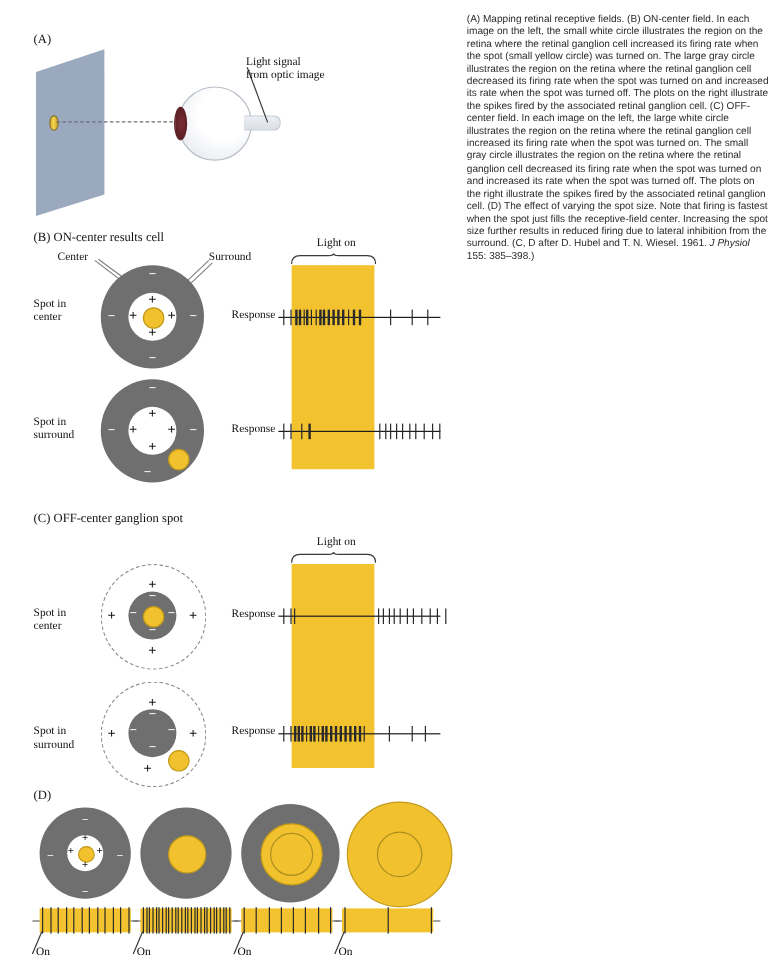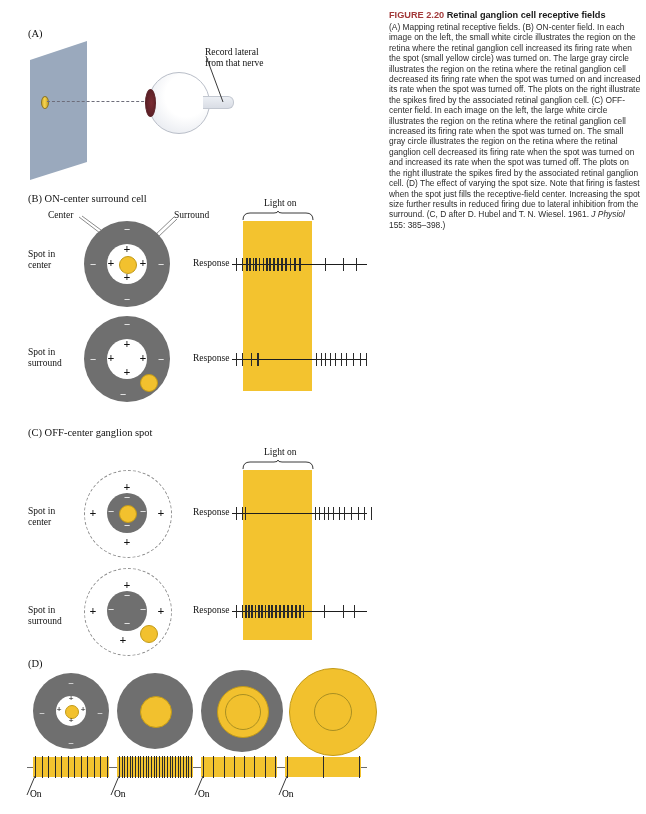--- a/index.html
+++ b/index.html
@@ -59,24 +59,20 @@
   .dbar{position:absolute;background:#f3c32f;}
   .dline{position:absolute;height:1px;background:#6b6b6b;}
   .dtick{position:absolute;width:1px;background:#2a2a2a;}
 </style>
 </head>
 <body>
 
 <div id="fig">
 
   <div class="caption">
-    <div class="cap-head">
-      <span class="cap-num">FIGURE 2.20</span>
-      <span class="cap-title">Retinal ganglion cell receptive fields</span>
-    </div>
     <span class="cap-body"><span>(A) Mapping retinal receptive fields. (B) ON-center field. In each image on the left, the small white circle illustrates the region on the retina where the retinal ganglion cell increased its firing rate when the spot (small yellow circle) was turned on. The large gray circle illustrates the region on the retina where the retinal ganglion cell decreased its firing rate when the spot was turned on and increased its rate when the spot was turned off. The plots on the right illustrate the spikes fired by the associated retinal ganglion cell. (C) OFF-center field. In each image on the left, the large white circle illustrates the region on the retina where the retinal ganglion cell increased its firing rate when the spot was turned on. The small gray circle illustrates the region on the retina where the retinal ganglion cell decreased its firing rate when the spot was turned on and increased its rate when the spot was turned off. The plots on the right illustrate the spikes fired by the associated retinal ganglion cell. (D) The effect of varying the spot size. Note that firing is fastest when the spot just fills the receptive-field center. Increasing the spot size further results in reduced firing due to lateral inhibition from the surround. (C, D after D. Hubel and T. N. Wiesel. 1961. </span><span class="cap-ital">J Physiol</span><span> 155: 385–398.)</span></span>
   </div>
 
   <div class="plabel" style="left:28px;top:28px;">(A)</div>
 
   <div class="screen" style="left:29px;top:40px;width:0;height:0;border:none;
               background:none;">
     <svg width="72" height="140" style="position:absolute;left:0;top:0;overflow:visible;">
       <polygon points="1,20 58,1 58,122 1,140" fill="#9aa9bd"></polygon>
     </svg>
@@ -86,25 +82,25 @@
   <div class="rayA" style="left:47px;top:101px;width:112px;"></div>
 
   <div class="eyeball" style="left:148px;top:72px;"></div>
   <div class="cornea" style="left:145px;top:89px;"></div>
   <div class="onerve" style="left:203px;top:96px;"></div>
 
   <svg style="position:absolute;left:205px;top:55px;overflow:visible;" width="40" height="52">
     <line x1="1" y1="1" x2="18" y2="47" stroke="#3a3a3a" stroke-width="1"></line>
   </svg>
   <div class="txt2" style="left:205px;top:47px;">
-    <div>Record lateral</div>
-    <div>from that nerve</div>
-  </div>
-
-  <div class="plabel" style="left:28px;top:193px;">(B)  ON-center surround cell</div>
+    <div>Light signal</div>
+    <div>from optic image</div>
+  </div>
+
+  <div class="plabel" style="left:28px;top:193px;">(B)  ON-center results cell</div>
 
   <div class="txt" style="left:48px;top:210px;">Center</div>
   <div class="txt" style="left:174px;top:210px;">Surround</div>
   <svg style="position:absolute;left:78px;top:216px;overflow:visible;" width="50" height="34">
     <line x1="1" y1="1" x2="39" y2="30" stroke="#7d7d7d" stroke-width=".9"></line>
     <line x1="4" y1="0" x2="42" y2="28" stroke="#7d7d7d" stroke-width=".9"></line>
   </svg>
   <svg style="position:absolute;left:152px;top:216px;overflow:visible;" width="30" height="24">
     <line x1="22" y1="1" x2="2" y2="20" stroke="#7d7d7d" stroke-width=".9"></line>
     <line x1="25" y1="3" x2="5" y2="22" stroke="#7d7d7d" stroke-width=".9"></line>

